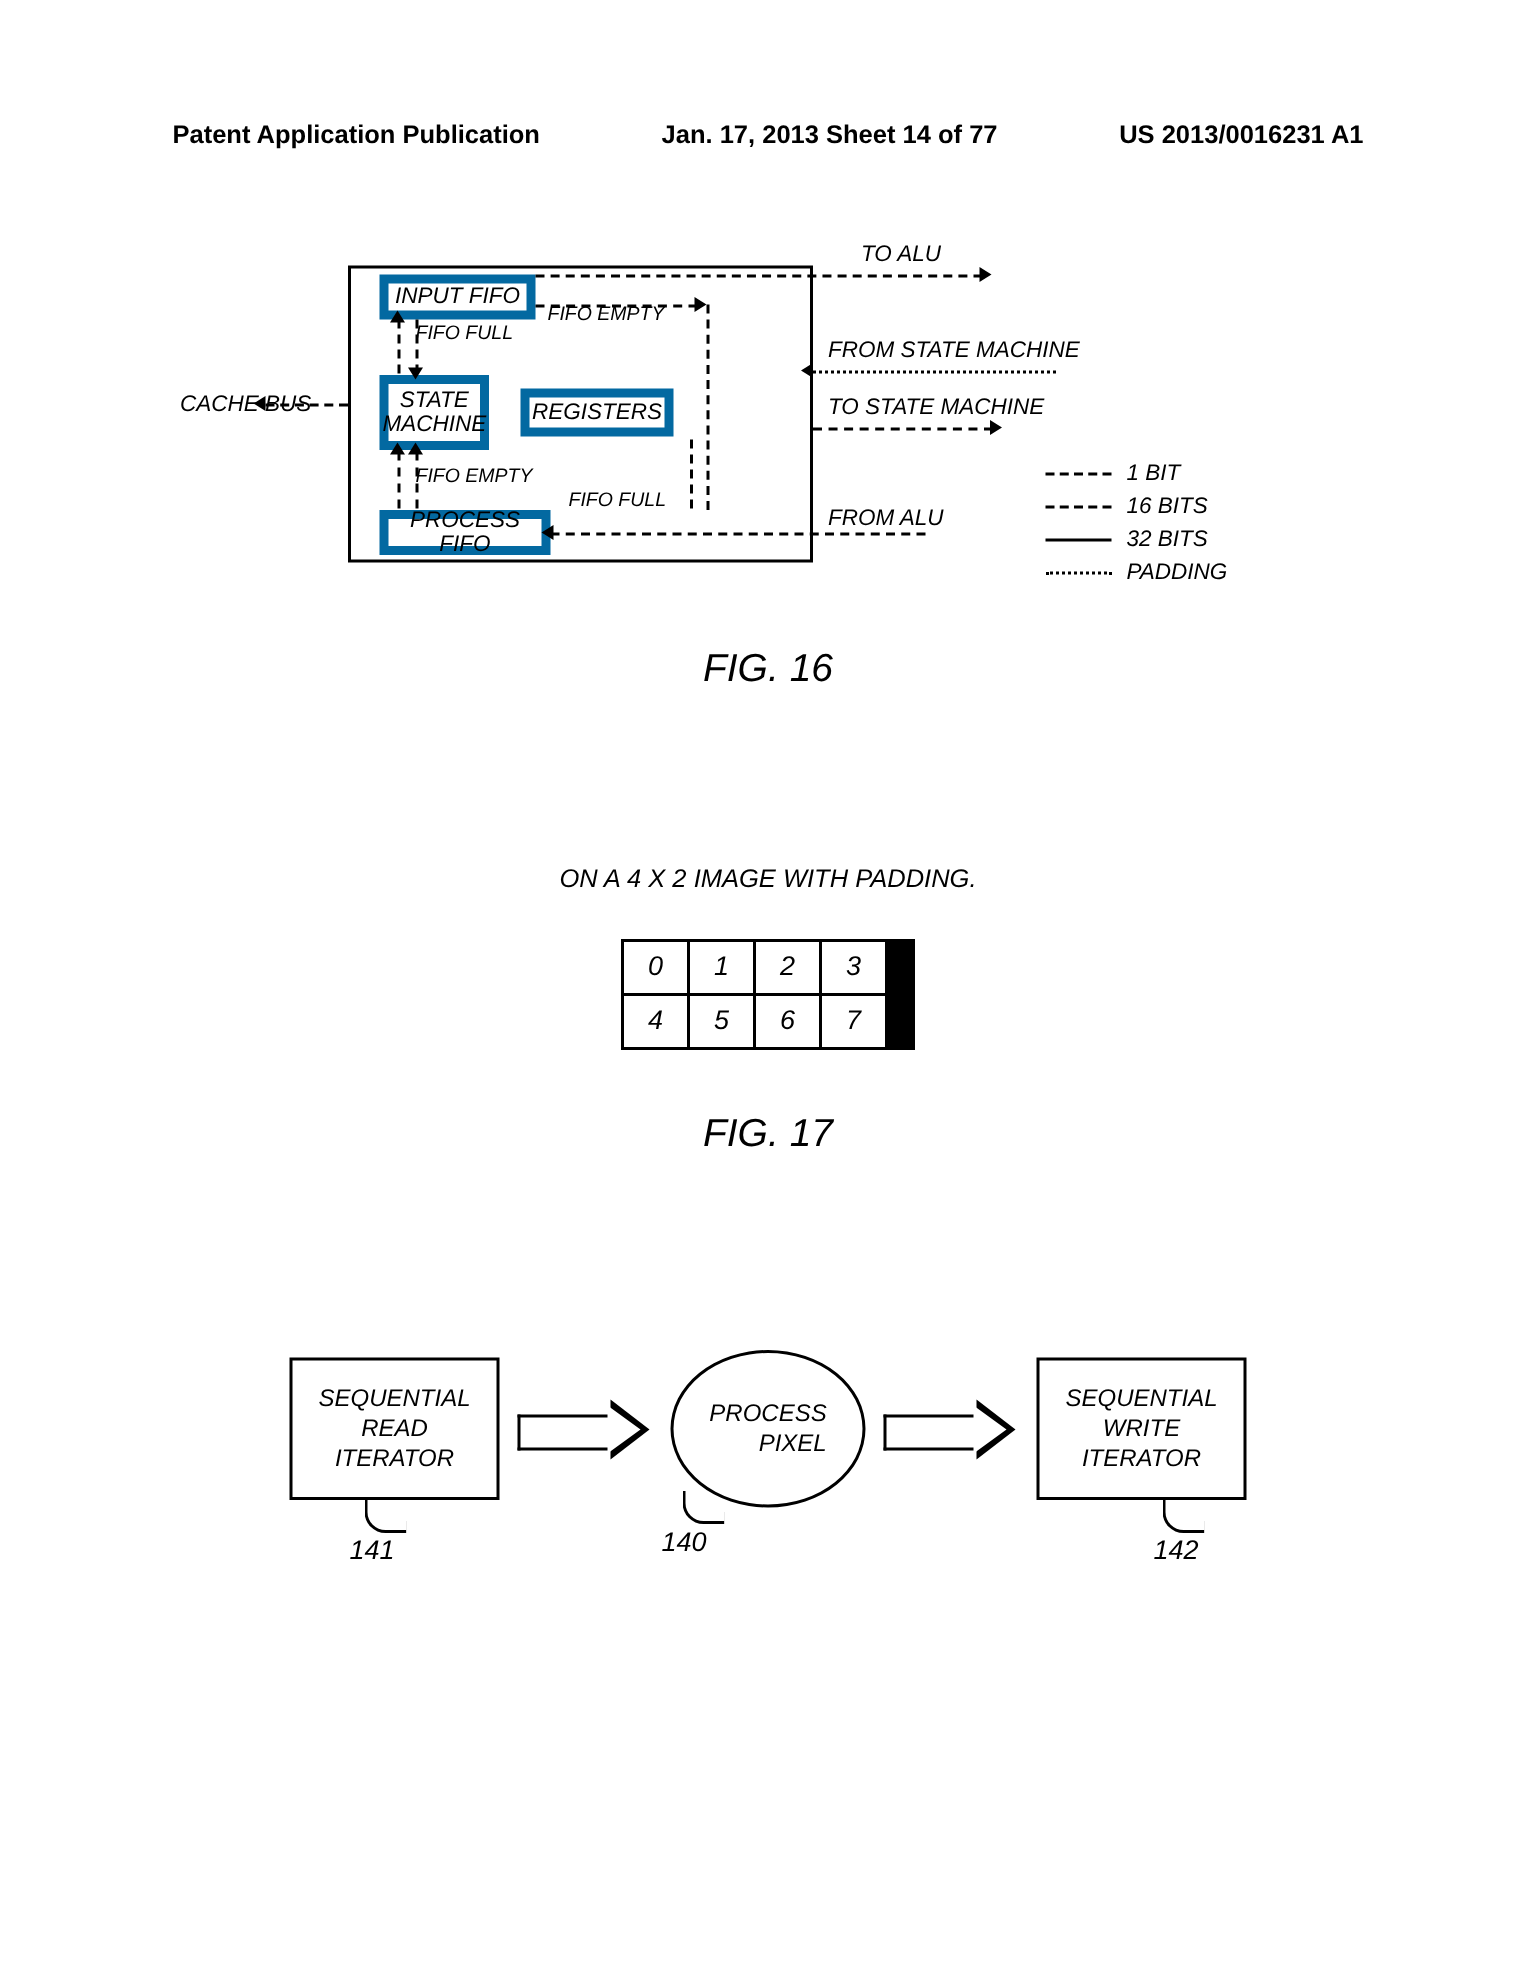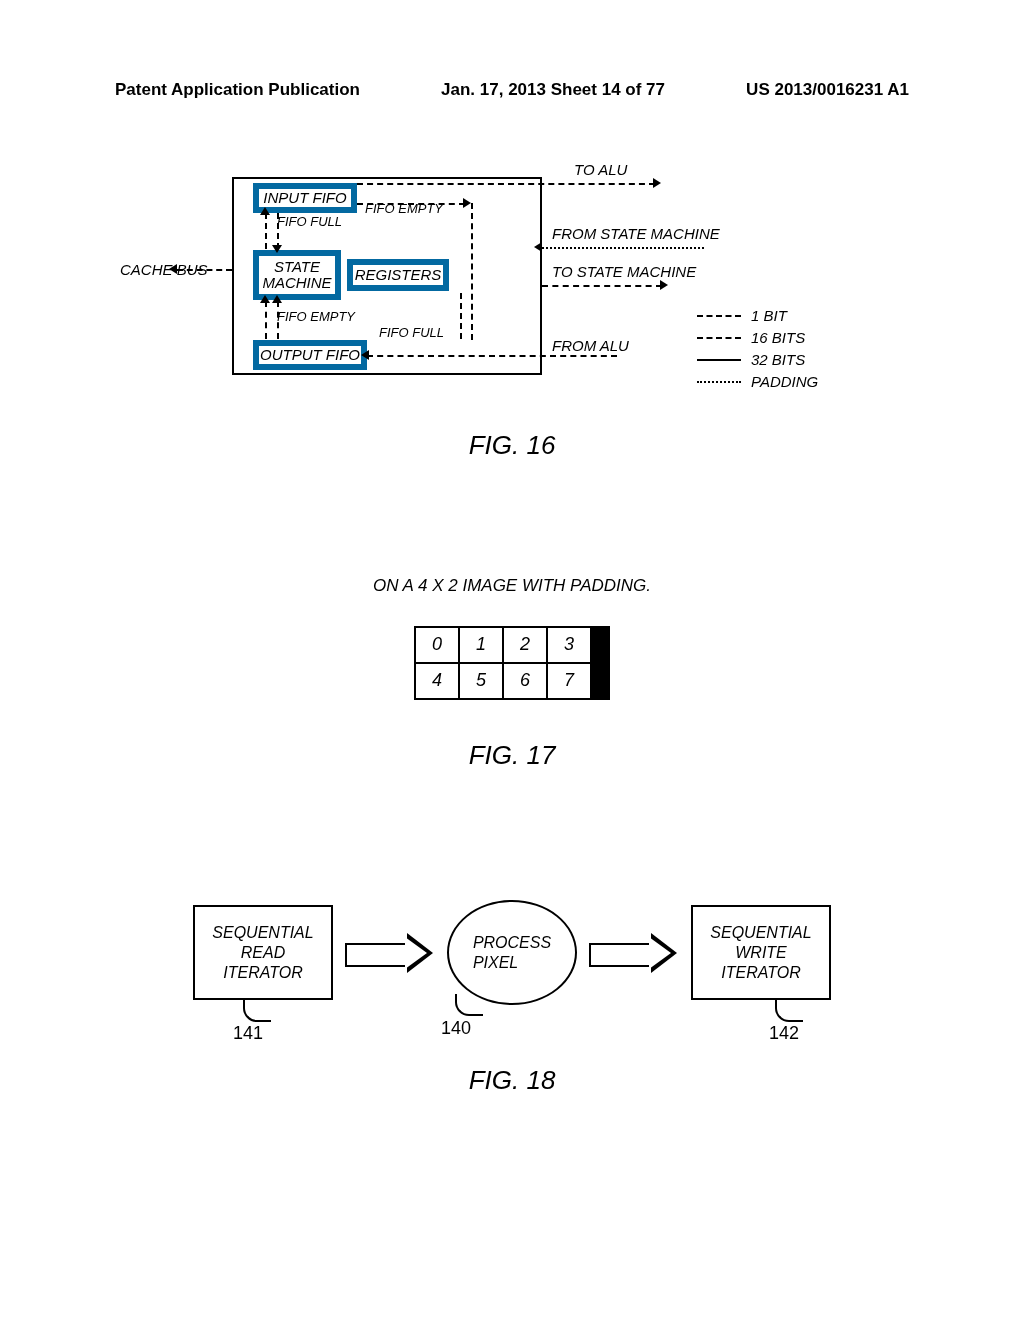--- a/index.html
+++ b/index.html
@@ -139,21 +139,21 @@
     line-height: 1.25;
   }
   .fig18-circle {
     width: 130px;
     height: 105px;
     border: 2px solid #000;
     border-radius: 50%;
     font-style: italic;
     font-family: "Comic Sans MS", cursive, sans-serif;
     font-size: 16px;
-    text-align: left;
+    text-align: right;
     display: flex;
     align-items: center;
     justify-content: center;
     line-height: 1.25;
   }
   .fig18-arrow {
     position: relative;
     width: 90px;
     height: 34px;
   }
@@ -189,20 +189,21 @@
   }
   .fig18 .lead {
     position: absolute;
     width: 28px;
     height: 22px;
     border-bottom: 2px solid #000;
     border-left: 2px solid #000;
     border-bottom-left-radius: 14px;
   }
   .fig18 .refnum {
+    font-style: italic;
     font-family: "Comic Sans MS", cursive, sans-serif;
     font-size: 18px;
   }
 
   .legend-row { position:absolute; display:flex; align-items:center; gap:10px; }
   .legend-line { width: 44px; height: 0; } 
   .lg-16bit { border-top: 2px dashed #000; }
   .lg-32bit { border-top: 2px solid #000; }
   .lg-ctrl  { border-top: 2px dotted #000; }
 
@@ -213,24 +214,24 @@
 <div class="header">
   <span class="header-left">Patent Application Publication</span>
   <span class="header-mid">Jan. 17, 2013  Sheet 14 of 77</span>
   <span class="header-right">US 2013/0016231 A1</span>
 </div>
 
 <div class="fig16">
   <div class="fig16-frame"></div>
 
   <div class="fig16-box" style="top:18px; left:128px; width:104px; height:30px;">INPUT FIFO</div>
-  <div class="fig16-box" style="top:85px; left:128px; width:88px; height:50px; white-space:pre;">STATE
+  <div class="fig16-box" style="top:85px; left:128px; width:73px; height:50px; white-space:pre;">STATE
 MACHINE</div>
   <div class="fig16-box" style="top:94px; left:222px; width:102px; height:32px;">REGISTERS</div>
-  <div class="fig16-box" style="top:175px; left:128px; width:114px; height:30px;">OUTPUT FIFO</div>
+  <div class="fig16-box" style="top:175px; left:128px; width:114px; height:30px;">PROCESS FIFO</div>
 
   <div class="label-italic" style="top:96px; left:-5px;">CACHE BUS</div>
 
   <div class="seg dashed-m" style="top:104px; left:52px; width:55px;"></div>
   <div class="arrowhead ah-left" style="top:99px; left:44px;"></div>
 
   <div class="label-italic" style="top:49px; left:152px; font-size:13px;">FIFO FULL</div>
   <div class="label-italic" style="top:36px; left:240px; font-size:13px;">FIFO EMPTY</div>
   <div class="label-italic" style="top:144px; left:152px; font-size:13px;">FIFO EMPTY</div>
   <div class="label-italic" style="top:160px; left:254px; font-size:13px;">FIFO FULL</div>
@@ -335,14 +336,13 @@
         <div class="fig18-arrow-inner"></div>
       </div>
     <div style="position:relative;">
       <div class="fig18-box" style="white-space:pre;">SEQUENTIAL
 WRITE
 ITERATOR</div>
       <div class="lead" style="top:95px; left:84px;"></div>
       <div class="refnum" style="position:absolute; top:118px; left:78px;">142</div>
     </div>
   </div>
-  <div class="fig-label" style="margin-top:60px;">FIG. 18</div>
 </div>
 
 </body></html>

